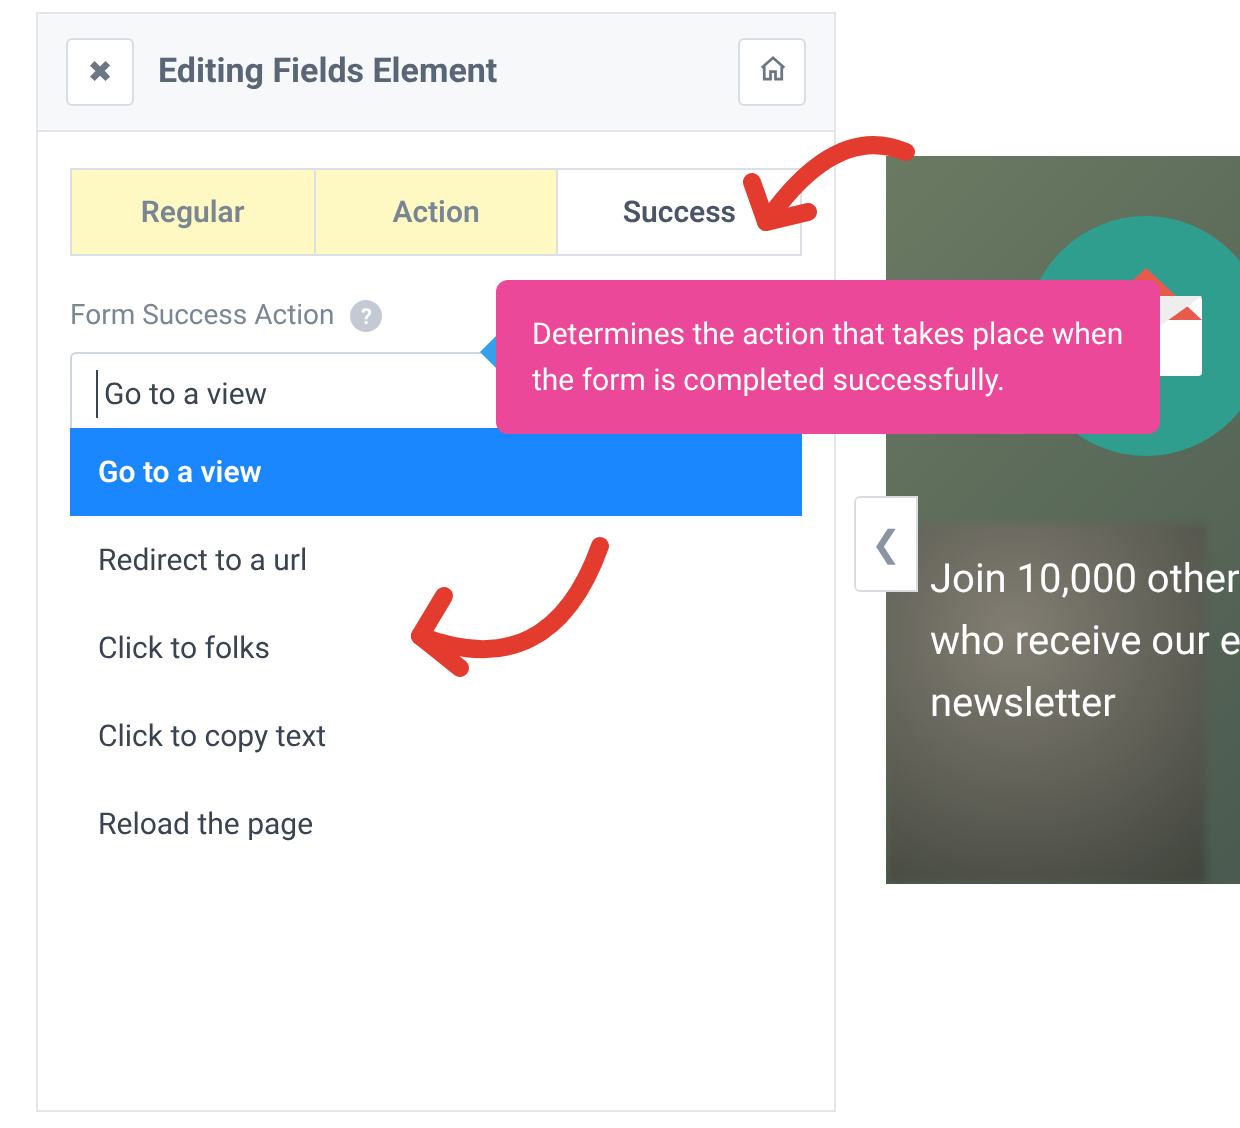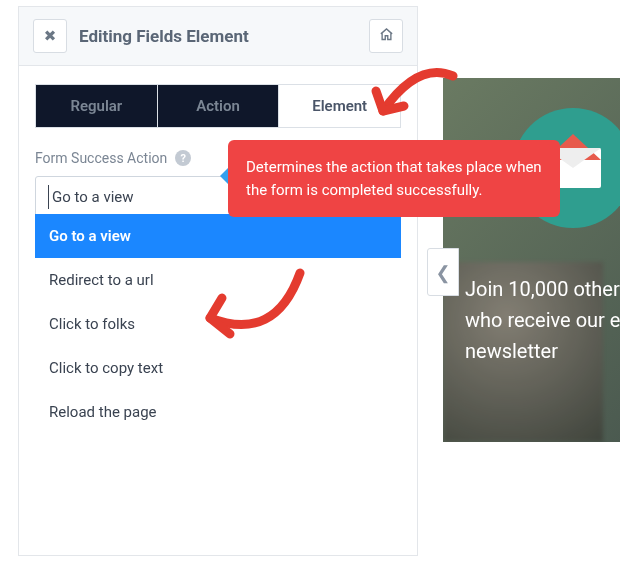--- a/index.html
+++ b/index.html
@@ -52,21 +52,21 @@
     display: flex;
     border: 1px solid #dbe0e6;
   }
   .tab {
     flex: 1;
     text-align: center;
     padding: 12px 0;
     font-size: 15px;
     font-weight: 600;
     color: #7b8694;
-    background: #0f172a;
+    background: #fef9c3;
     border-right: 1px solid #dbe0e6;
     cursor: pointer;
   }
   .tab:last-child { border-right: none; }
   .tab.active { background: #fff; color: #4a5568; }
   .field-row {
     display: flex;
     align-items: center;
     gap: 8px;
     margin-top: 22px;
@@ -109,24 +109,24 @@
     color: #3a4351;
     cursor: pointer;
   }
   .opt.selected {
     background: #1b87ff;
     color: #fff;
     font-weight: 600;
   }
   .tooltip {
     position: absolute;
-    left: 228px;
+    left: 248px;
     top: 140px;
     width: 332px;
-    background: #ef4444;
+    background: #ec4899;
     color: #fff;
     border-radius: 6px;
     padding: 16px 18px;
     font-size: 15px;
     line-height: 1.5;
     z-index: 20;
   }
   .tooltip::before {
     content: "";
     position: absolute;
@@ -201,21 +201,21 @@
             <path d="M3 11l9-8 9 8"></path>
             <path d="M5 10v10h5v-6h4v6h5V10"></path>
           </svg>
       </span>
     </div>
   </div>
   <div class="panel-body">
     <div class="tabs">
       <div class="tab">Regular</div>
       <div class="tab">Action</div>
-      <div class="tab active">Element</div>
+      <div class="tab active">Success</div>
     </div>
     <div class="field-row">
       <span>Form Success Action</span>
       <span class="help-icon">?</span>
     </div>
     <div class="select-input">
       <span class="cursor-bar"></span>
       <span style="margin-left:4px">Go to a view</span>
     </div>
     <div class="dropdown">

